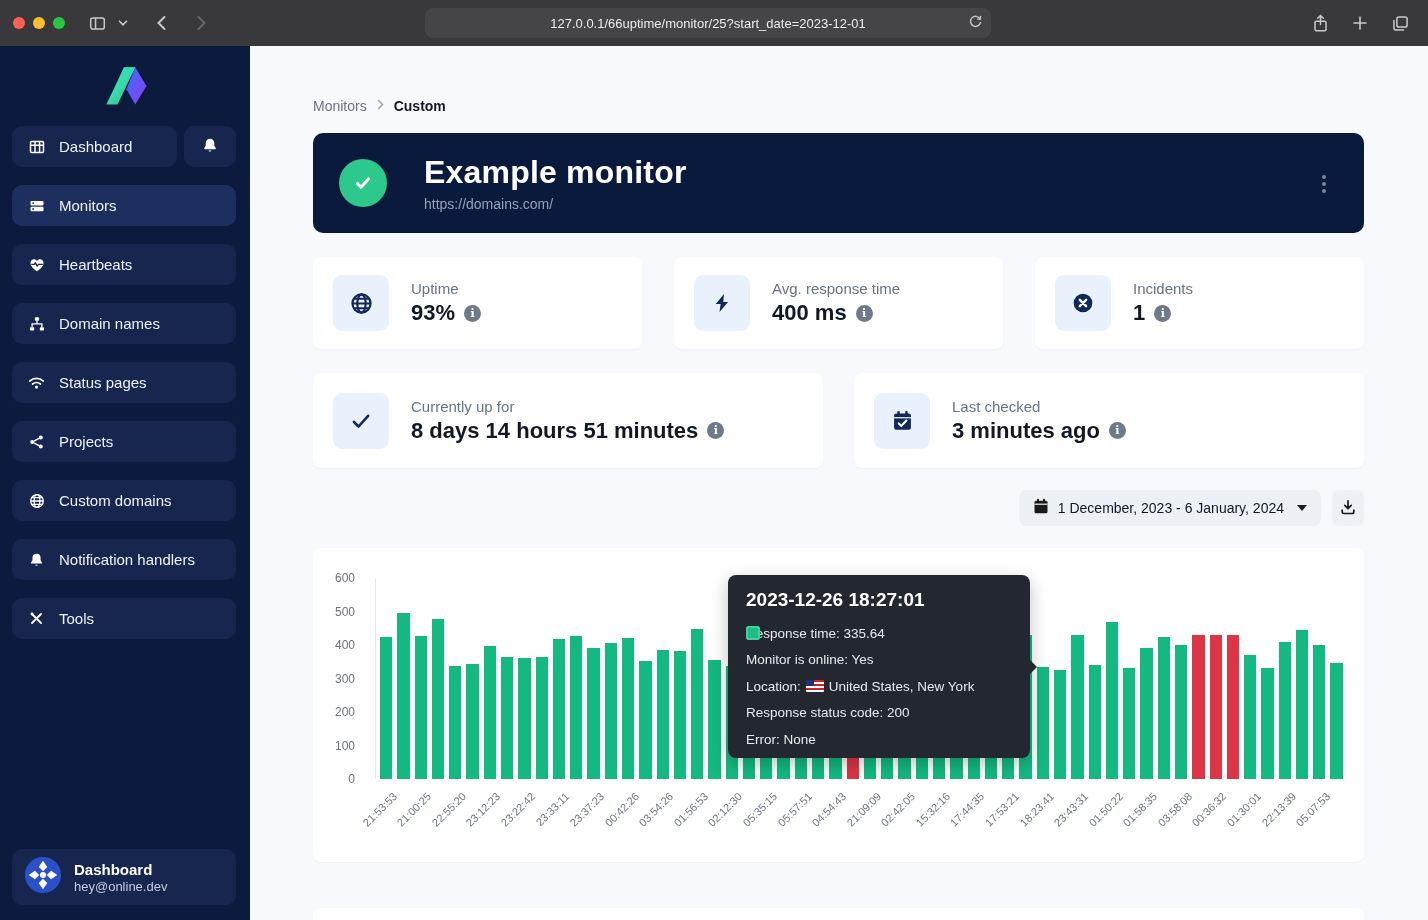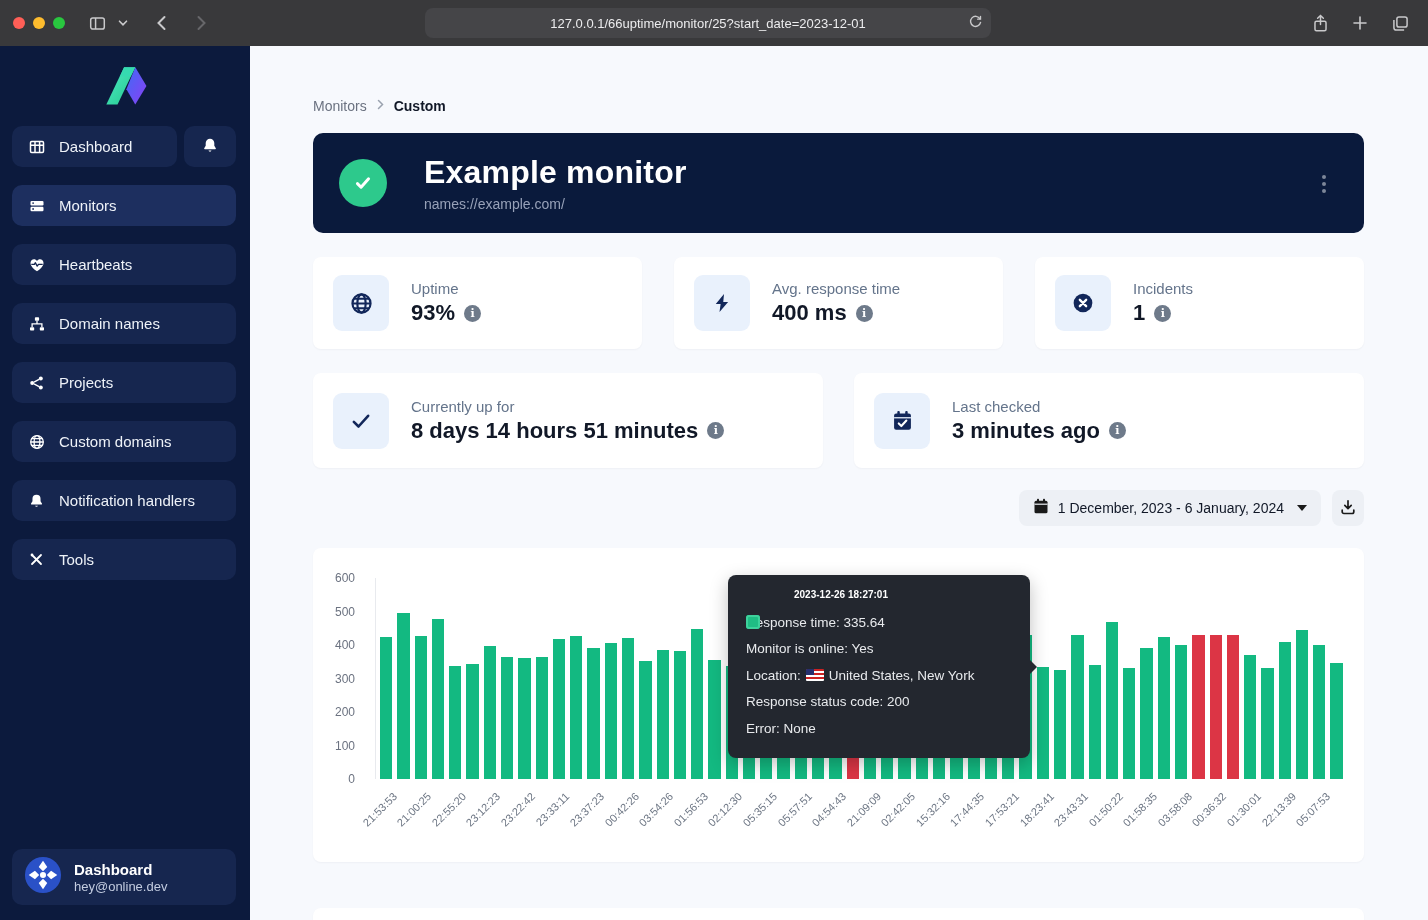--- a/index.html
+++ b/index.html
@@ -69,21 +69,21 @@
   .bar { flex:1; border-radius:0; min-width:0; }
   .yaxis { position:absolute; left:0; top:30px; width:52px; height:201px; }
   .ytick { position:absolute; right:10px; font-size:12px; color:#6b7280; text-align:right; }
   .xaxis { position:absolute; left:62px; right:21px; top:238px; height:70px; }
   .xlab { position:absolute; top:4px; width:0; }
   .xlab span { position:absolute; right:0; top:0; white-space:nowrap; font-size:11px; color:#6d7684; transform-origin:100% 0; transform:rotate(-45deg); }
 
   
   .tooltip { position:absolute; left:415px; top:27px; width:302px; height:183px; background:#23272f; border-radius:8px; padding:14px 18px 0 18px; z-index:5; box-shadow:0 6px 18px rgba(0,0,0,.25); }
   .tooltip:after { content:""; position:absolute; right:-7px; top:85px; border-top:7px solid transparent; border-bottom:7px solid transparent; border-left:7px solid #23272f; }
-  .tt-title { color:#fff; font-size:10px; font-weight:700; margin-bottom:9px;margin-left:48px; }
+  .tt-title { color:#fff; font-size:19px; font-weight:700; margin-bottom:9px; }
   .tt-row { position:relative; color:#e8eaed; font-size:13.5px; height:26.5px; display:flex; align-items:center; gap:5px; }
   .tt-chip { position:absolute; left:0; top:6px; width:14px; height:14px; border-radius:3px; background:#1fbd84; box-shadow:inset 0 0 0 2px #3ed19c; }
   .flag { position:relative; width:18px; height:12px; background:repeating-linear-gradient(#c22 0 2px,#fff 2px 4px); border-radius:1px; overflow:hidden; flex:none; display:inline-block; }
   .flag:before { content:""; position:absolute; left:0; top:0; width:8px; height:6px; background:#26306e; }
 
   .next-card { margin:46px 0 0 63px; width:1051px; height:14px; background:#fff; border-radius:8px 8px 0 0; box-shadow:0 1px 2px rgba(16,24,40,.04); }
 </style>
 </head>
 <body>
 
@@ -223,20 +223,34 @@
               </g>
               <path d="M8 4.7v3.1M3.1 11.2V7.8h9.8v3.4" stroke="#fff" stroke-width="1.3" fill="none"></path>
             </svg>
         </span>
         <span>Domain names</span>
       </div>
     </div>
     <div class="nav-row">
       <div class="nav-item">
         <span class="nav-ic">
+          <svg width="17" height="15" viewBox="0 0 16 14">
+              <g stroke="#fff" stroke-width="1.6" fill="none" stroke-linecap="round">
+                <path d="M1.6 5.6a9.3 9.3 0 0 1 12.8 0"></path>
+                <path d="M4.3 8.4a5.7 5.7 0 0 1 7.4 0"></path>
+              </g>
+              <circle cx="8" cy="11.3" r="1.5" fill="#fff"></circle>
+            </svg>
+        </span>
+        <span>Status pages</span>
+      </div>
+    </div>
+    <div class="nav-row">
+      <div class="nav-item">
+        <span class="nav-ic">
           <svg width="15" height="16" viewBox="0 0 16 16">
               <g fill="#fff">
                 <circle cx="12.6" cy="3.2" r="2.1"></circle>
                 <circle cx="3.4" cy="8" r="2.1"></circle>
                 <circle cx="12.6" cy="12.8" r="2.1"></circle>
               </g>
               <path d="M5.3 7 10.7 4.2M5.3 9l5.4 2.8" stroke="#fff" stroke-width="1.5"></path>
             </svg>
         </span>
         <span>Projects</span>
@@ -313,21 +327,21 @@
   </div>
 
   <div class="hero">
     <div class="status-circle">
       <svg width="22" height="22" viewBox="0 0 17 17" fill="none" stroke="#fff" stroke-width="2.3" stroke-linecap="round" stroke-linejoin="round">
           <path d="M4.2 9 7 11.8 12.8 5.3"></path>
         </svg>
     </div>
     <div class="hero-text">
       <div class="hero-title">Example monitor</div>
-      <div class="hero-url">names://example.com/</div>
+      <div class="hero-url">https://domains.com/</div>
     </div>
     <div class="kebab">
         <i></i>
         <i></i>
         <i></i>
       </div>
   </div>
 
   <div class="stats3">
     <div class="card">

